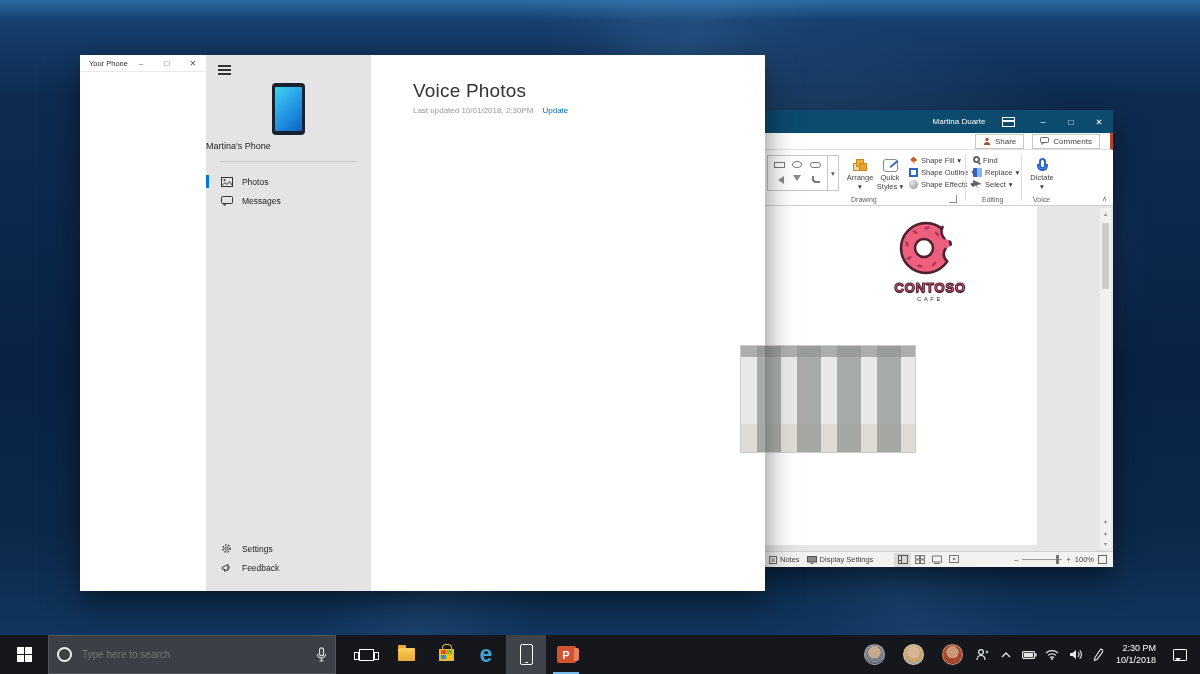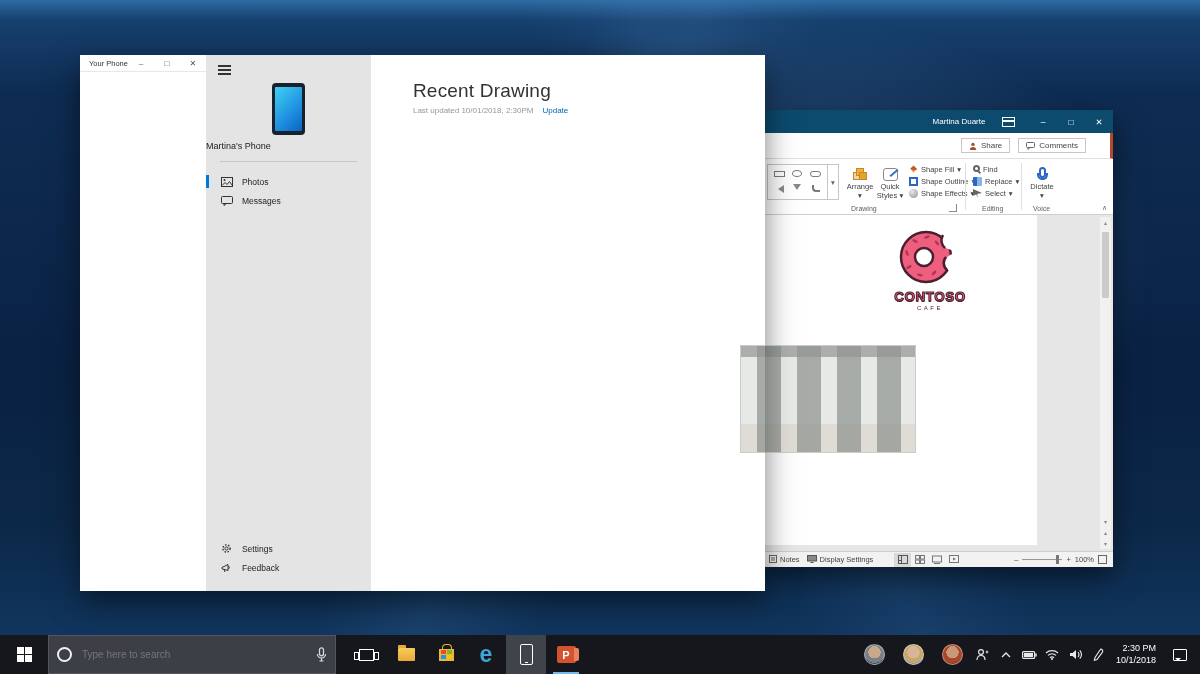--- a/index.html
+++ b/index.html
@@ -60,21 +60,21 @@
  radial-gradient(circle at 88% 84%,transparent 0 4px,#e8d0a0 5px 12px,transparent 13px),
  #f2ece4}
 
 .pp-win{position:absolute;left:763px;top:110px;width:350px;height:457px;z-index:1;background:#fff;box-shadow:0 10px 26px rgba(0,0,0,.5);display:flex;flex-direction:column}
 .pp-titlebar{height:23px;background:#0c4a6e;color:#fff;display:flex;align-items:center;font-size:8px}
 .pp-title{position:absolute;left:56%;transform:translateX(-50%);white-space:nowrap}
 .pp-tb-controls{margin-left:auto;display:flex;height:100%;align-items:center}
 .pp-tb-controls .wbtn{width:28px;height:100%;display:flex;align-items:center;justify-content:center;font-size:8.5px;color:#fff}
 .ribbon-disp{width:13px;height:10px;border:1px solid #fff;margin-right:14px;position:relative}
 .ribbon-disp::after{content:"";position:absolute;left:0;right:0;top:2px;height:2px;background:#fff}
-.pp-share-row{height:26px;background:#fff;border-bottom:1px solid #e1dfdd;display:flex;align-items:center;justify-content:flex-end;gap:8px;padding-right:24px;border-right:3px solid #B7472A}
+.pp-share-row{height:17px;background:#fff;border-bottom:1px solid #e1dfdd;display:flex;align-items:center;justify-content:flex-end;gap:8px;padding-right:10px;border-right:3px solid #B7472A}
 .chipbtn{display:flex;align-items:center;gap:4px;border:1px solid #c8c6c4;padding:2px 7px;font-size(8px);font-size:8px;color:#444;background:#fff}
 .pp-ribbon{height:56px;background:#fff;border-bottom:1px solid #d1cfcd;position:relative;font-size:7.5px;color:#444}
 .shape-gallery{position:absolute;left:4px;top:5px;width:72px;height:36px;border:1px solid #c8c6c4;background:#fff;display:flex}
 .sg-shapes{flex:1;display:grid;grid-template-columns:repeat(3,1fr);align-items:center;justify-items:center;padding:2px}
 .sg-shapes span{display:block}
 .sg-rect{width:11px;height:6px;border:1px solid #7a7a7a}
 .sg-oval{width:10px;height:7px;border:1px solid #7a7a7a;border-radius:50%}
 .sg-rrect{width:11px;height:6px;border:1px solid #7a7a7a;border-radius:3px}
 .sg-arrowl{width:0;height:0;border:4px solid transparent;border-right:6px solid #8a8a8a}
 .sg-arrowd{width:0;height:0;border:4px solid transparent;border-top:6px solid #8a8a8a}
@@ -108,21 +108,21 @@
 .pp-slidearea{flex:1;background:#e6e6e6;position:relative;min-height:0}
 .pp-slide{position:absolute;left:0;top:0;bottom:6px;width:274px;background:#fff}
 .logo{position:absolute;left:130px;top:12px;width:74px;text-align:center}
 .logo-title{font-size:13.5px;font-weight:bold;color:#ED5F7D;letter-spacing:.5px;-webkit-text-stroke:1px #4A1F2E;text-shadow:0 1px 0 #4A1F2E}
 .logo-sub{font-size:6px;color:#4A1F2E;letter-spacing:2.5px;margin-top:1px}
 .pp-scroll{position:absolute;right:2px;top:2px;bottom:2px;width:11px;background:#f2f1f0;display:flex;flex-direction:column;align-items:center;font-size:6px;color:#888}
 .pp-scroll .sarr{height:11px;display:flex;align-items:center}
 .pp-thumb{width:7px;height:66px;background:#cdcbc9;margin-top:4px;border-radius:1px}
 .pp-scroll .spacer{flex:1}
 .pp-status{height:16px;background:#f3f2f1;border-top:1px solid #d1cfcd;display:flex;align-items:center;font-size:7.5px;color:#444;padding:0 6px;gap:7px}
-.sb-item{display:flex;align-items:flex-start;gap:3px}
+.sb-item{display:flex;align-items:center;gap:3px}
 .viewbtns{display:flex;margin-left:14px}
 .viewbtn{width:17px;height:14px;display:flex;align-items:center;justify-content:center}
 .viewbtn.active{background:#dbd9d7}
 .zoomer{margin-left:auto;display:flex;align-items:center;gap:4px}
 .ztrack{width:40px;height:1px;background:#999;position:relative}
 .zthumb{position:absolute;left:84%;top:-4px;width:3px;height:9px;background:#777}
 .fitico{width:9px;height:9px;border:1px solid #666;position:relative}
 
 .ghost{position:absolute;left:740px;top:345px;width:176px;height:108px;z-index:3;opacity:.5;border:1px solid #999;background:repeating-linear-gradient(90deg,transparent 0 16px,rgba(40,48,40,.75) 16px 40px),linear-gradient(180deg,#5a605a 0 10%,#d0d4d0 10% 74%,#c0b8ac 74% 100%)}
 
@@ -424,21 +424,21 @@
               <svg width="11" height="10" viewBox="0 0 11 10">
                 <path d="M1 4.5 L7 1.5 v6 L1 5.8 z" fill="none" stroke="#333"></path>
                 <path d="M7.5 3a2 2 0 0 1 0 3M3 6.5l1 2.5" fill="none" stroke="#333"></path>
               </svg>
             </span>
           <span>Feedback</span>
         </div>
       </div>
 
       <div class="yp-main">
-        <div class="yp-head">Recent Drawing</div>
+        <div class="yp-head">Voice Photos</div>
         <div class="yp-sub">
           <span>Last updated 10/01/2018, 2:30PM</span>
           <span class="upd">Update</span>
         </div>
       </div>
     </div>
   </div>
 
   <div class="ghost"></div>
 

